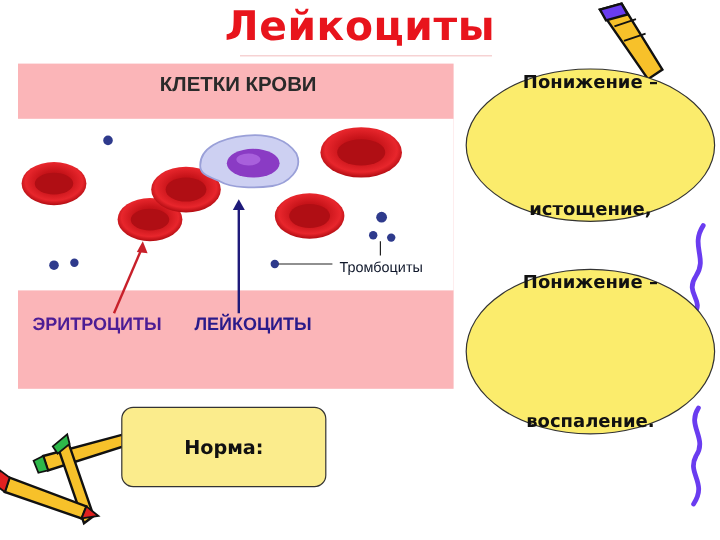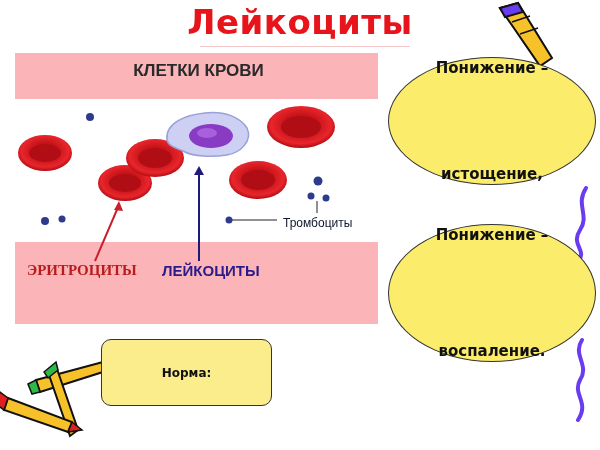--- a/index.html
+++ b/index.html
@@ -3,27 +3,27 @@
 <meta charset="utf-8">
 <style>
   html,body{margin:0;padding:0;}
   body{width:600px;height:450px;background:#fff;position:relative;overflow:hidden;font-family:"DejaVu Sans",sans-serif;}
   .title{position:absolute;left:0;top:2px;width:600px;text-align:center;font-size:34px;font-weight:bold;color:#e8141c;letter-spacing:0.5px;}
   .title-line{position:absolute;left:200px;top:46px;width:210px;height:1px;background:#f4c7c9;}
   .figure{position:absolute;left:15px;top:53px;width:363px;height:271px;background:#fbb5b8;}
   .fig-mid{position:absolute;left:0;top:46px;width:363px;height:143px;background:#fff;}
   .fig-head{position:absolute;left:0;top:8px;width:319px;text-align:center;font-size:17px;font-weight:bold;color:#2a2a2a;font-family:"Liberation Sans",sans-serif;margin-left:24px;}
   .fig-svg{position:absolute;left:0;top:0;}
-  .lbl-ery{position:absolute;left:12px;top:209px;font-size:15px;font-weight:bold;color:#b91c1c;font-family:Liberation Serif, serif;}
+  .lbl-ery{position:absolute;left:12px;top:209px;font-size:15px;font-weight:bold;color:#4c1d95;font-family:Liberation Sans, sans-serif;}
   .lbl-leu{position:absolute;left:147px;top:209px;font-size:15px;font-weight:bold;color:#2a1a8a;font-family:"Liberation Sans",sans-serif;}
   .lbl-thr{position:absolute;left:268px;top:163px;font-size:12px;color:#0f172a;font-family:"Liberation Sans",sans-serif;}
   .ellipse{position:absolute;background:#fbec6c;border:1.5px solid #333;border-radius:50%;display:flex;flex-direction:column;align-items:center;justify-content:space-between;text-align:center;font-size:15px;font-weight:bold;color:#111;line-height:20px;}
   .e1{left:388px;top:57px;width:206px;height:126px;}
   .e2{left:388px;top:224px;width:206px;height:136px;}
-  .norm{position:absolute;left:101px;top:339px;width:169px;height:65px;background:#fbec8c;border:1.5px solid #333;border-radius:10px;display:flex;flex-direction:column;align-items:center;justify-content:center;font-size:12px;font-weight:bold;color:#111;line-height:22px;}
+  .norm{position:absolute;left:101px;top:339px;width:169px;height:65px;background:#fbec8c;border:1.5px solid #333;border-radius:10px;display:flex;flex-direction:column;align-items:center;justify-content:center;font-size:16px;font-weight:bold;color:#111;line-height:22px;}
   .deco{position:absolute;left:0;top:0;}
 </style>
 </head>
 <body>
 
 <div class="title">Лейкоциты</div>
 <div class="title-line"></div>
 
 <div class="figure">
   <div class="fig-mid"></div>

